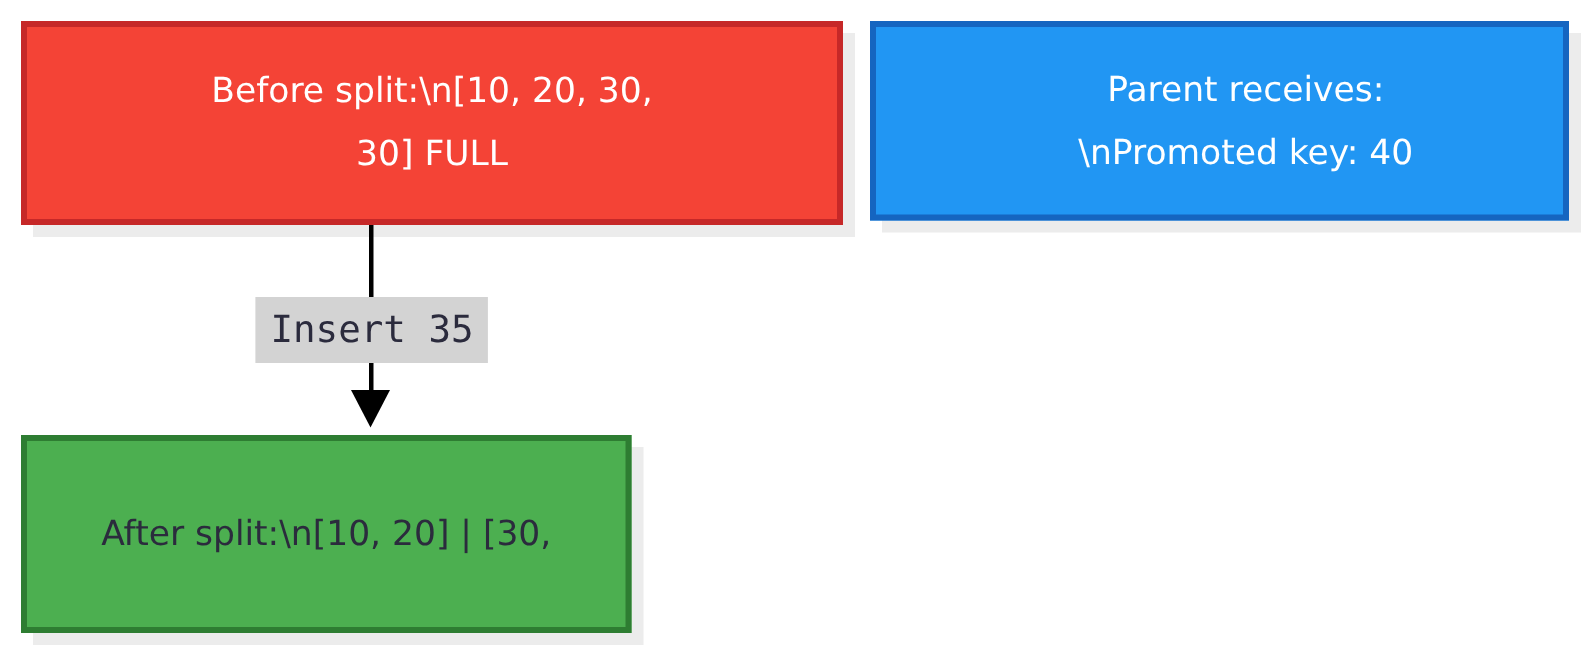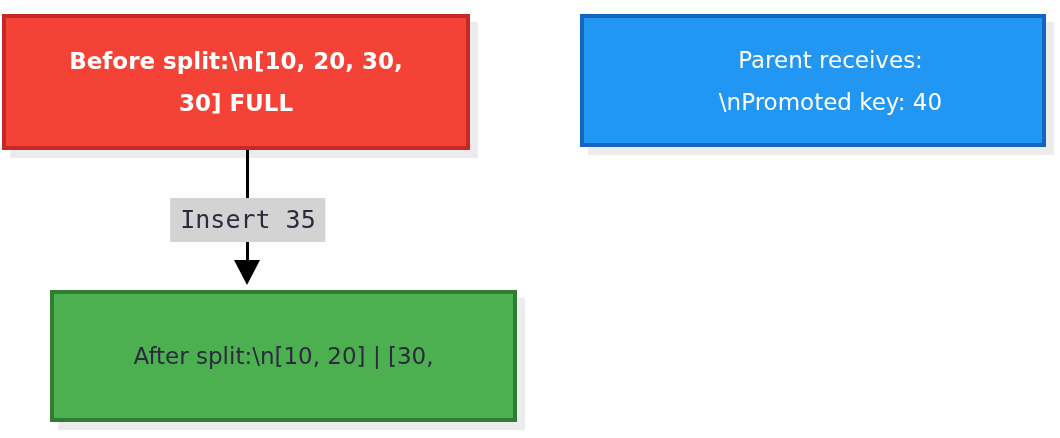--- a/index.html
+++ b/index.html
@@ -22,23 +22,23 @@
     box-shadow: 8px 8px 0 0 #ececec;
     display: flex;
     flex-direction: column;
     align-items: center;
     justify-content: center;
     text-align: center;
     font-size: 23px;
     line-height: 42px;
     font-weight: 500;
   }
-  .node-before { left: 2px; top: 14px; width: 468px; height: 136px; font-weight: bold; }
+  .node-before { left: 14px; top: 14px; width: 548px; height: 136px; }
   .node-parent { left: 580px; top: 14px; width: 466px; height: 133px; }
-  .node-after  { left: 14px; top: 290px; width: 467px; height: 132px; margin-left: 36px; }
+  .node-after  { left: 14px; top: 290px; width: 407px; height: 132px; }
 
   .edge-line {
     position: absolute;
     left: 246px;
     top: 150px;
     width: 3px;
     height: 113px;
     background: #000000;
   }
   .edge-arrowhead {

